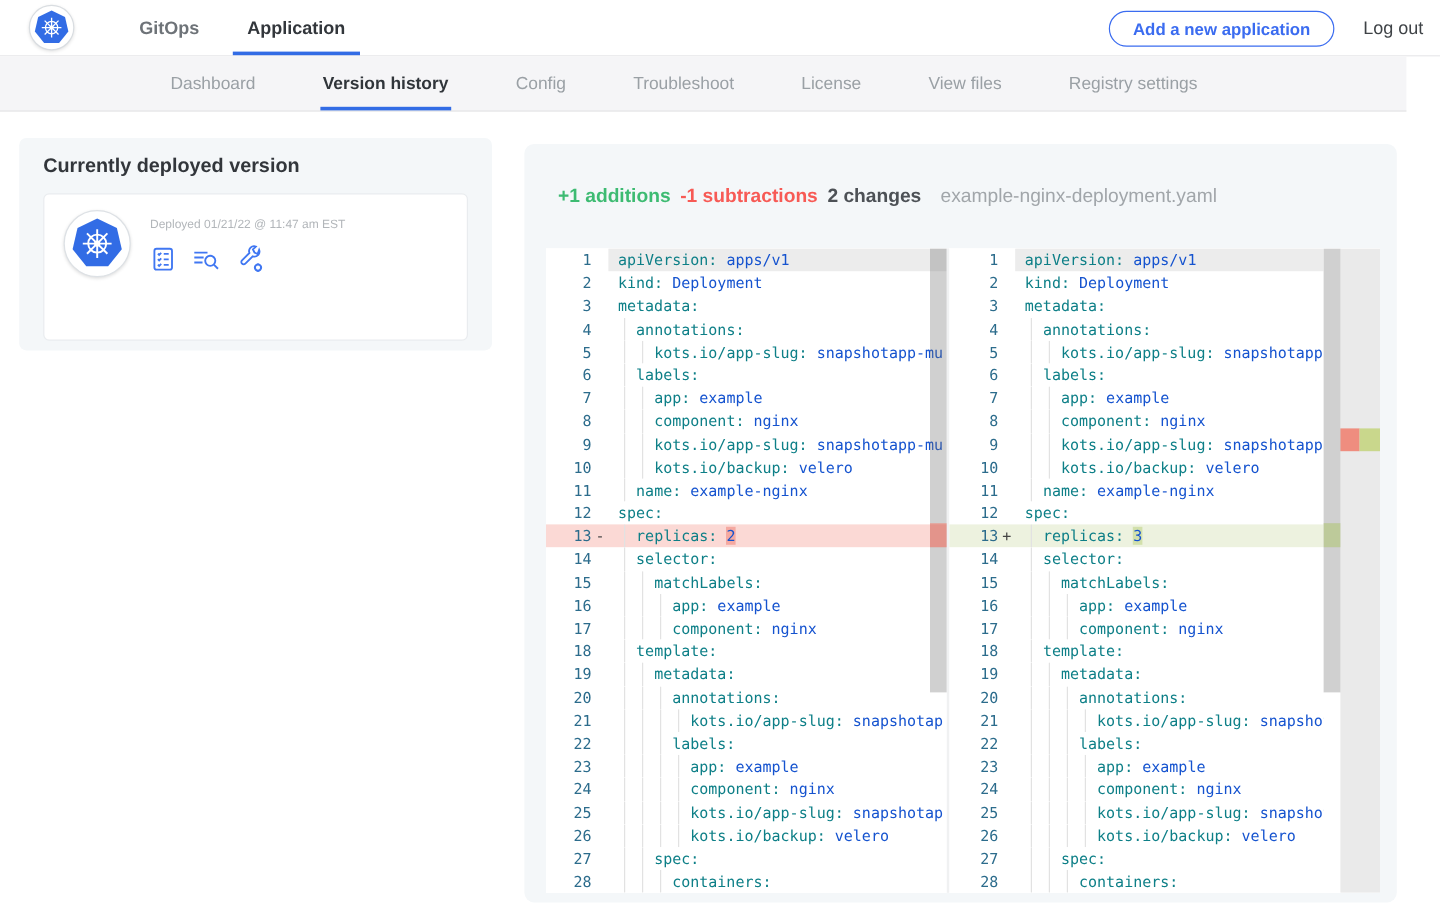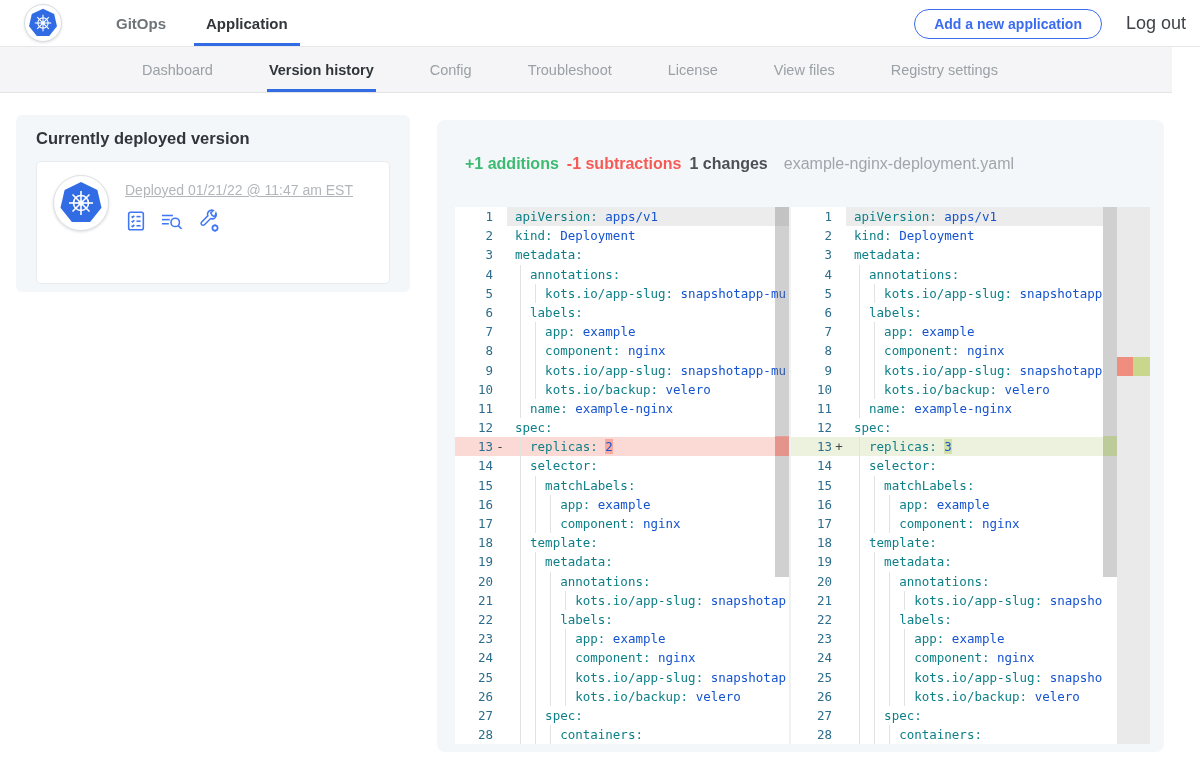--- a/index.html
+++ b/index.html
@@ -16,21 +16,21 @@
   .top-tab { position:relative; display:flex; align-items:center; padding:0 20px;
     font-size:15px; font-weight:700; color:#6e7378; cursor:pointer; }
   .top-tab.active { color:#32363b; }
   .top-tab.active::after { content:""; position:absolute; left:8px; right:8px; bottom:0;
     height:3px; background:var(--accent-blue); }
   .topnav-right { position:absolute; right:14px; top:0; height:47px; display:flex;
     align-items:center; gap:24px; }
   .add-app-btn { border:1.5px solid var(--link-blue); color:var(--link-blue); background:#fff;
     border-radius:17px; height:30px; padding:0 19px; font-size:14px; font-weight:700;
     font-family:"Liberation Sans",sans-serif; cursor:pointer; }
-  .logout { font-size:18px; color:#3f4347; cursor:pointer; }
+  .logout { font-size:15px; color:#3f4347; cursor:pointer; }
 
   
   .subnav { position:absolute; left:0; top:47px; width:1172px; height:46px;
     background:#f5f5f7; border-bottom:1px solid #e4e4e6; display:flex;
     align-items:stretch; padding-left:142px; gap:56px; }
   .sub-tab { position:relative; display:flex; align-items:center; font-size:14.5px;
     color:#9aa0a5; cursor:pointer; font-weight:400; }
   .sub-tab.active { color:#30353a; font-weight:700; }
   .sub-tab.active::after { content:""; position:absolute; left:-2px; right:-2px; bottom:0;
     height:3px; background:var(--accent-blue); }
@@ -41,21 +41,21 @@
   .dep-title { font-size:16.5px; font-weight:700; color:#32363b; }
   .dep-inner { margin-top:13px; background:#fff; border:1px solid #e9ecef; border-radius:5px;
     height:123px; padding:13px 16px; display:flex; }
   .klogo-card { width:56px; height:56px; border-radius:50%; background:#fff;
     border:1px solid #dde1e5; box-shadow:0 1px 3px rgba(0,0,0,.14);
     display:flex; align-items:center; justify-content:center; flex:none; }
   .dep-info { margin-left:16px; }
   .ver-row { display:flex; align-items:baseline; gap:12px; }
   .ver-num { font-size:27px; font-weight:700; color:#2e3338; letter-spacing:.5px; }
   .ver-seq { font-size:13.5px; color:#989da2; }
-  .dep-date { margin-top:7px; font-size:14px; color:#b2b6ba;text-decoration:underline; }
+  .dep-date { margin-top:7px; font-size:10px; color:#b2b6ba; }
   .dep-icons { margin-top:11px; display:flex; align-items:center; gap:12px; }
   .dep-icons svg { cursor:pointer; }
 
   
   .diff-card { position:absolute; left:437px; top:120px; width:727px; height:632px;
     background:#f4f7f9; border-radius:8px; padding:23px 14px 8px 18px; }
   .diff-head { display:flex; align-items:center; gap:22px; padding-left:10px; }
   .back-link { display:flex; align-items:center; gap:7px; color:var(--link-blue);
     font-size:16px; font-weight:700; cursor:pointer; }
   .diff-title { font-size:16px; font-weight:700; color:#32363b; }
@@ -187,21 +187,21 @@
         </svg>
       </div>
     </div>
   </div>
 </section>
 
 <section class="diff-card">
   <div class="diff-stats">
     <span class="stat-add">+1 additions</span>
     <span class="stat-sub">-1 subtractions</span>
-    <span class="stat-chg">1 changes</span>
+    <span class="stat-chg">2 changes</span>
     <span class="stat-file">example-nginx-deployment.yaml</span>
   </div>
 
   <div class="diff-wrap">
     <div class="pane pane-left">
       <div class="rows" id="rows-left">
           <div class="crow cur">
             <div class="gut">
               <span class="num">1</span>
               <span class="sign"></span>

